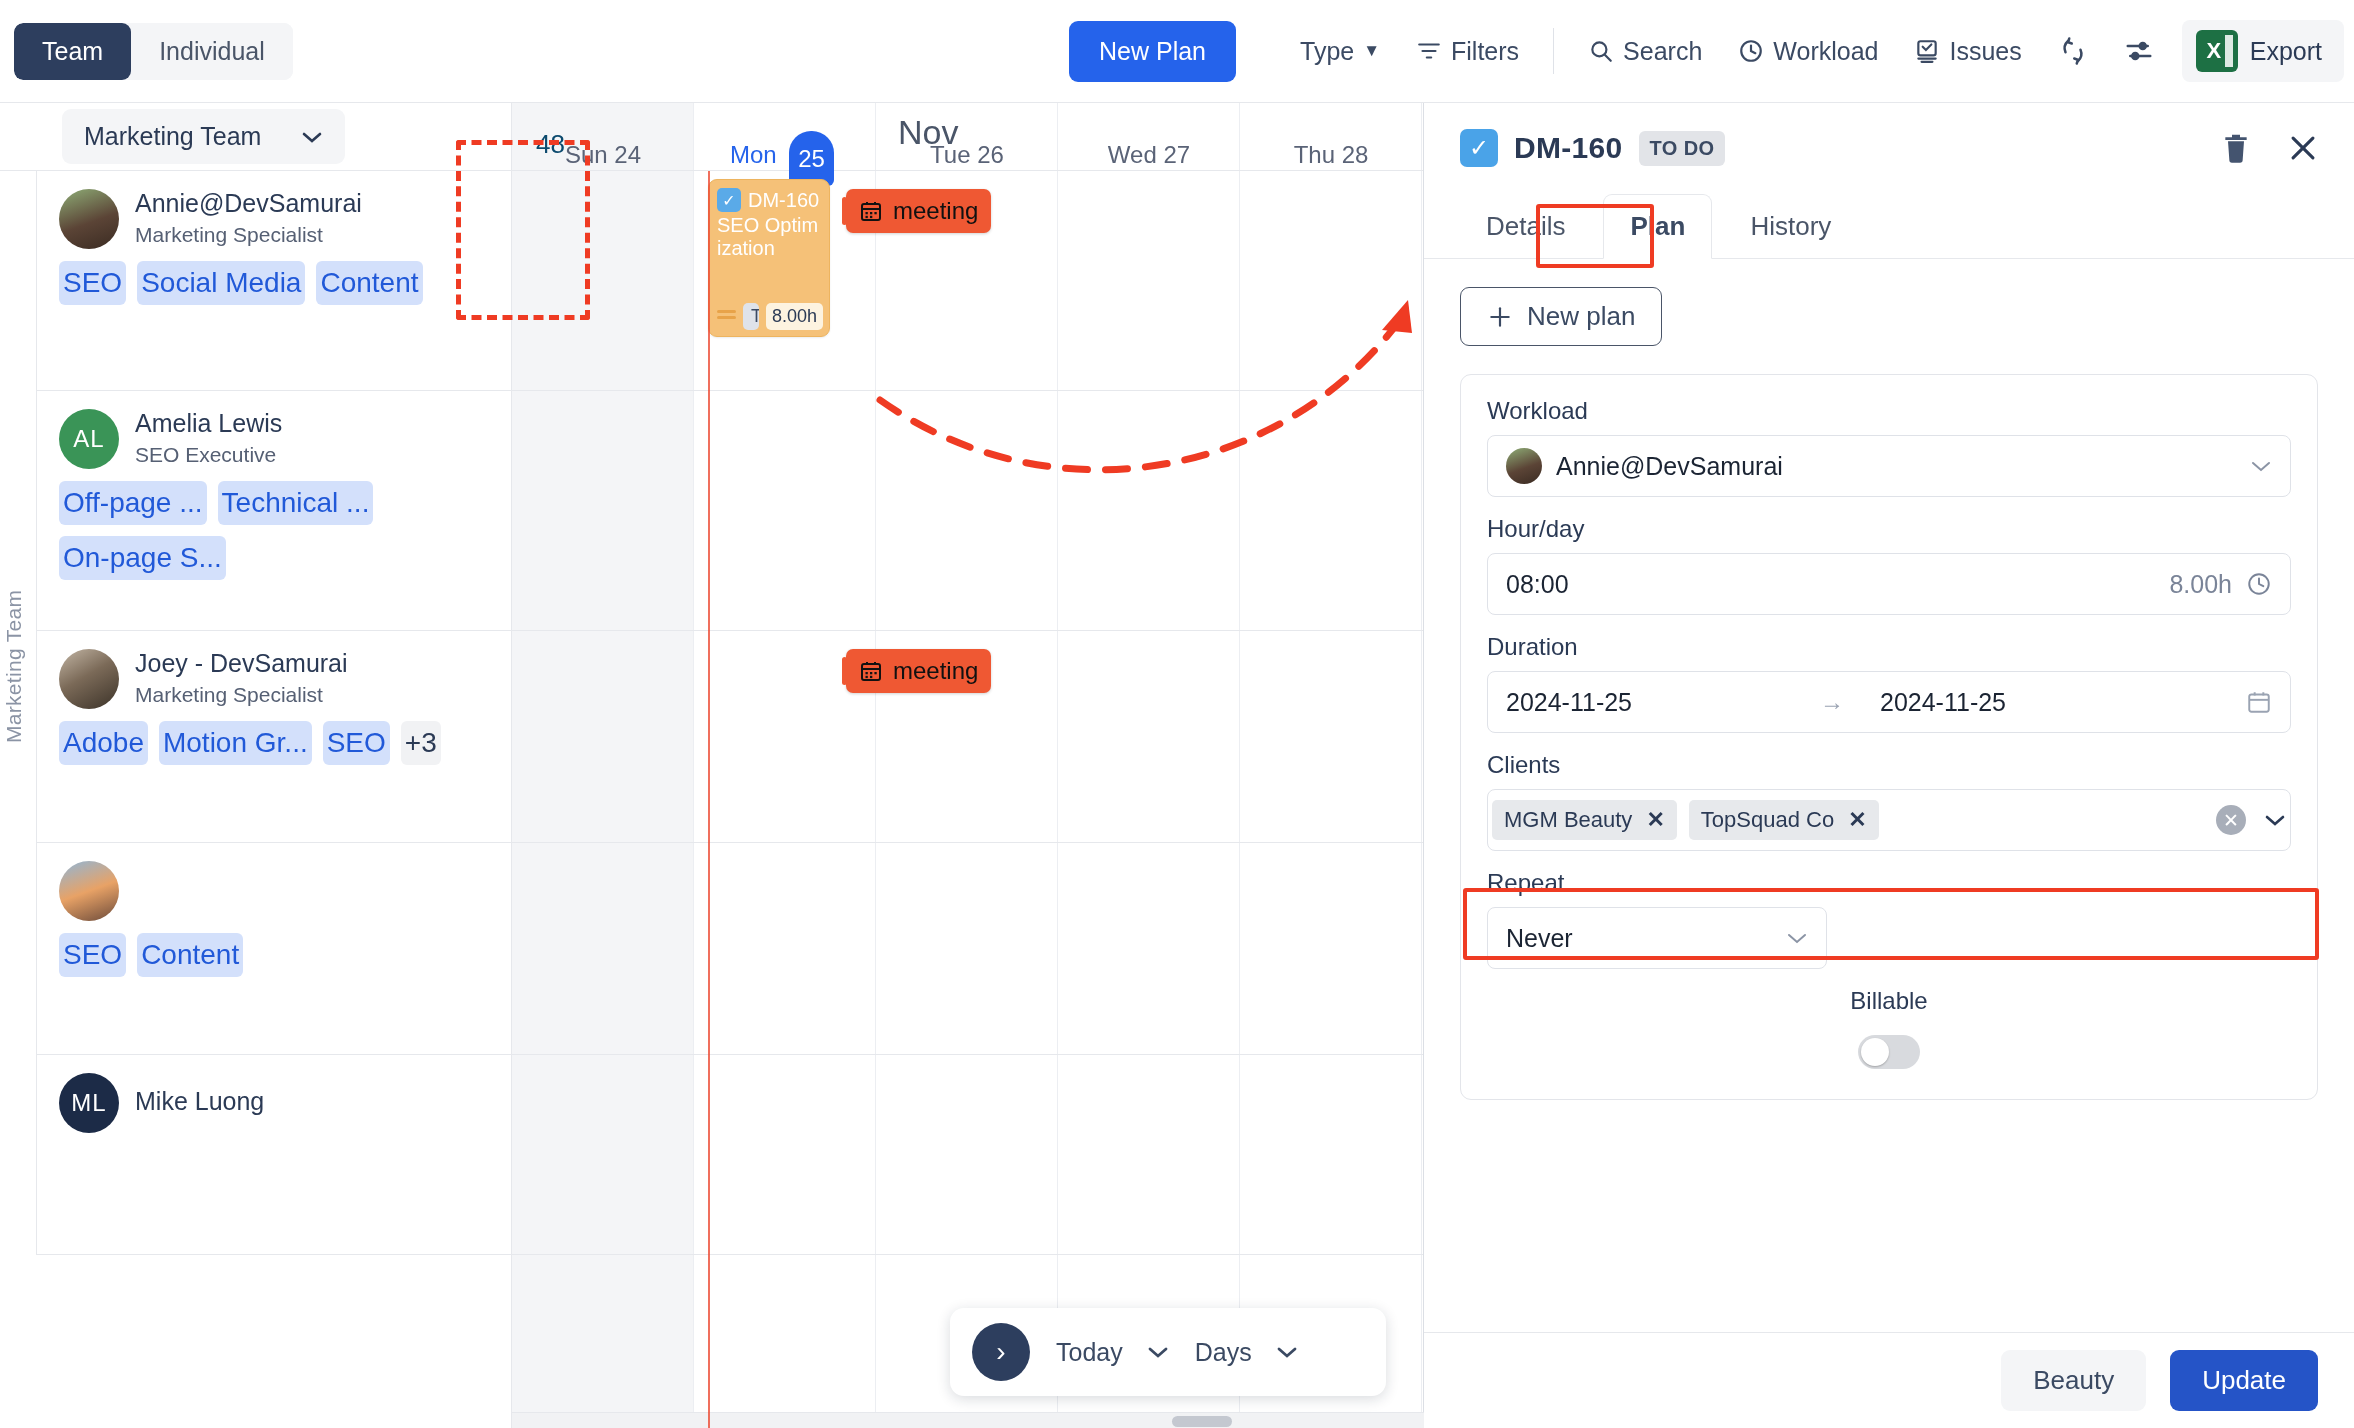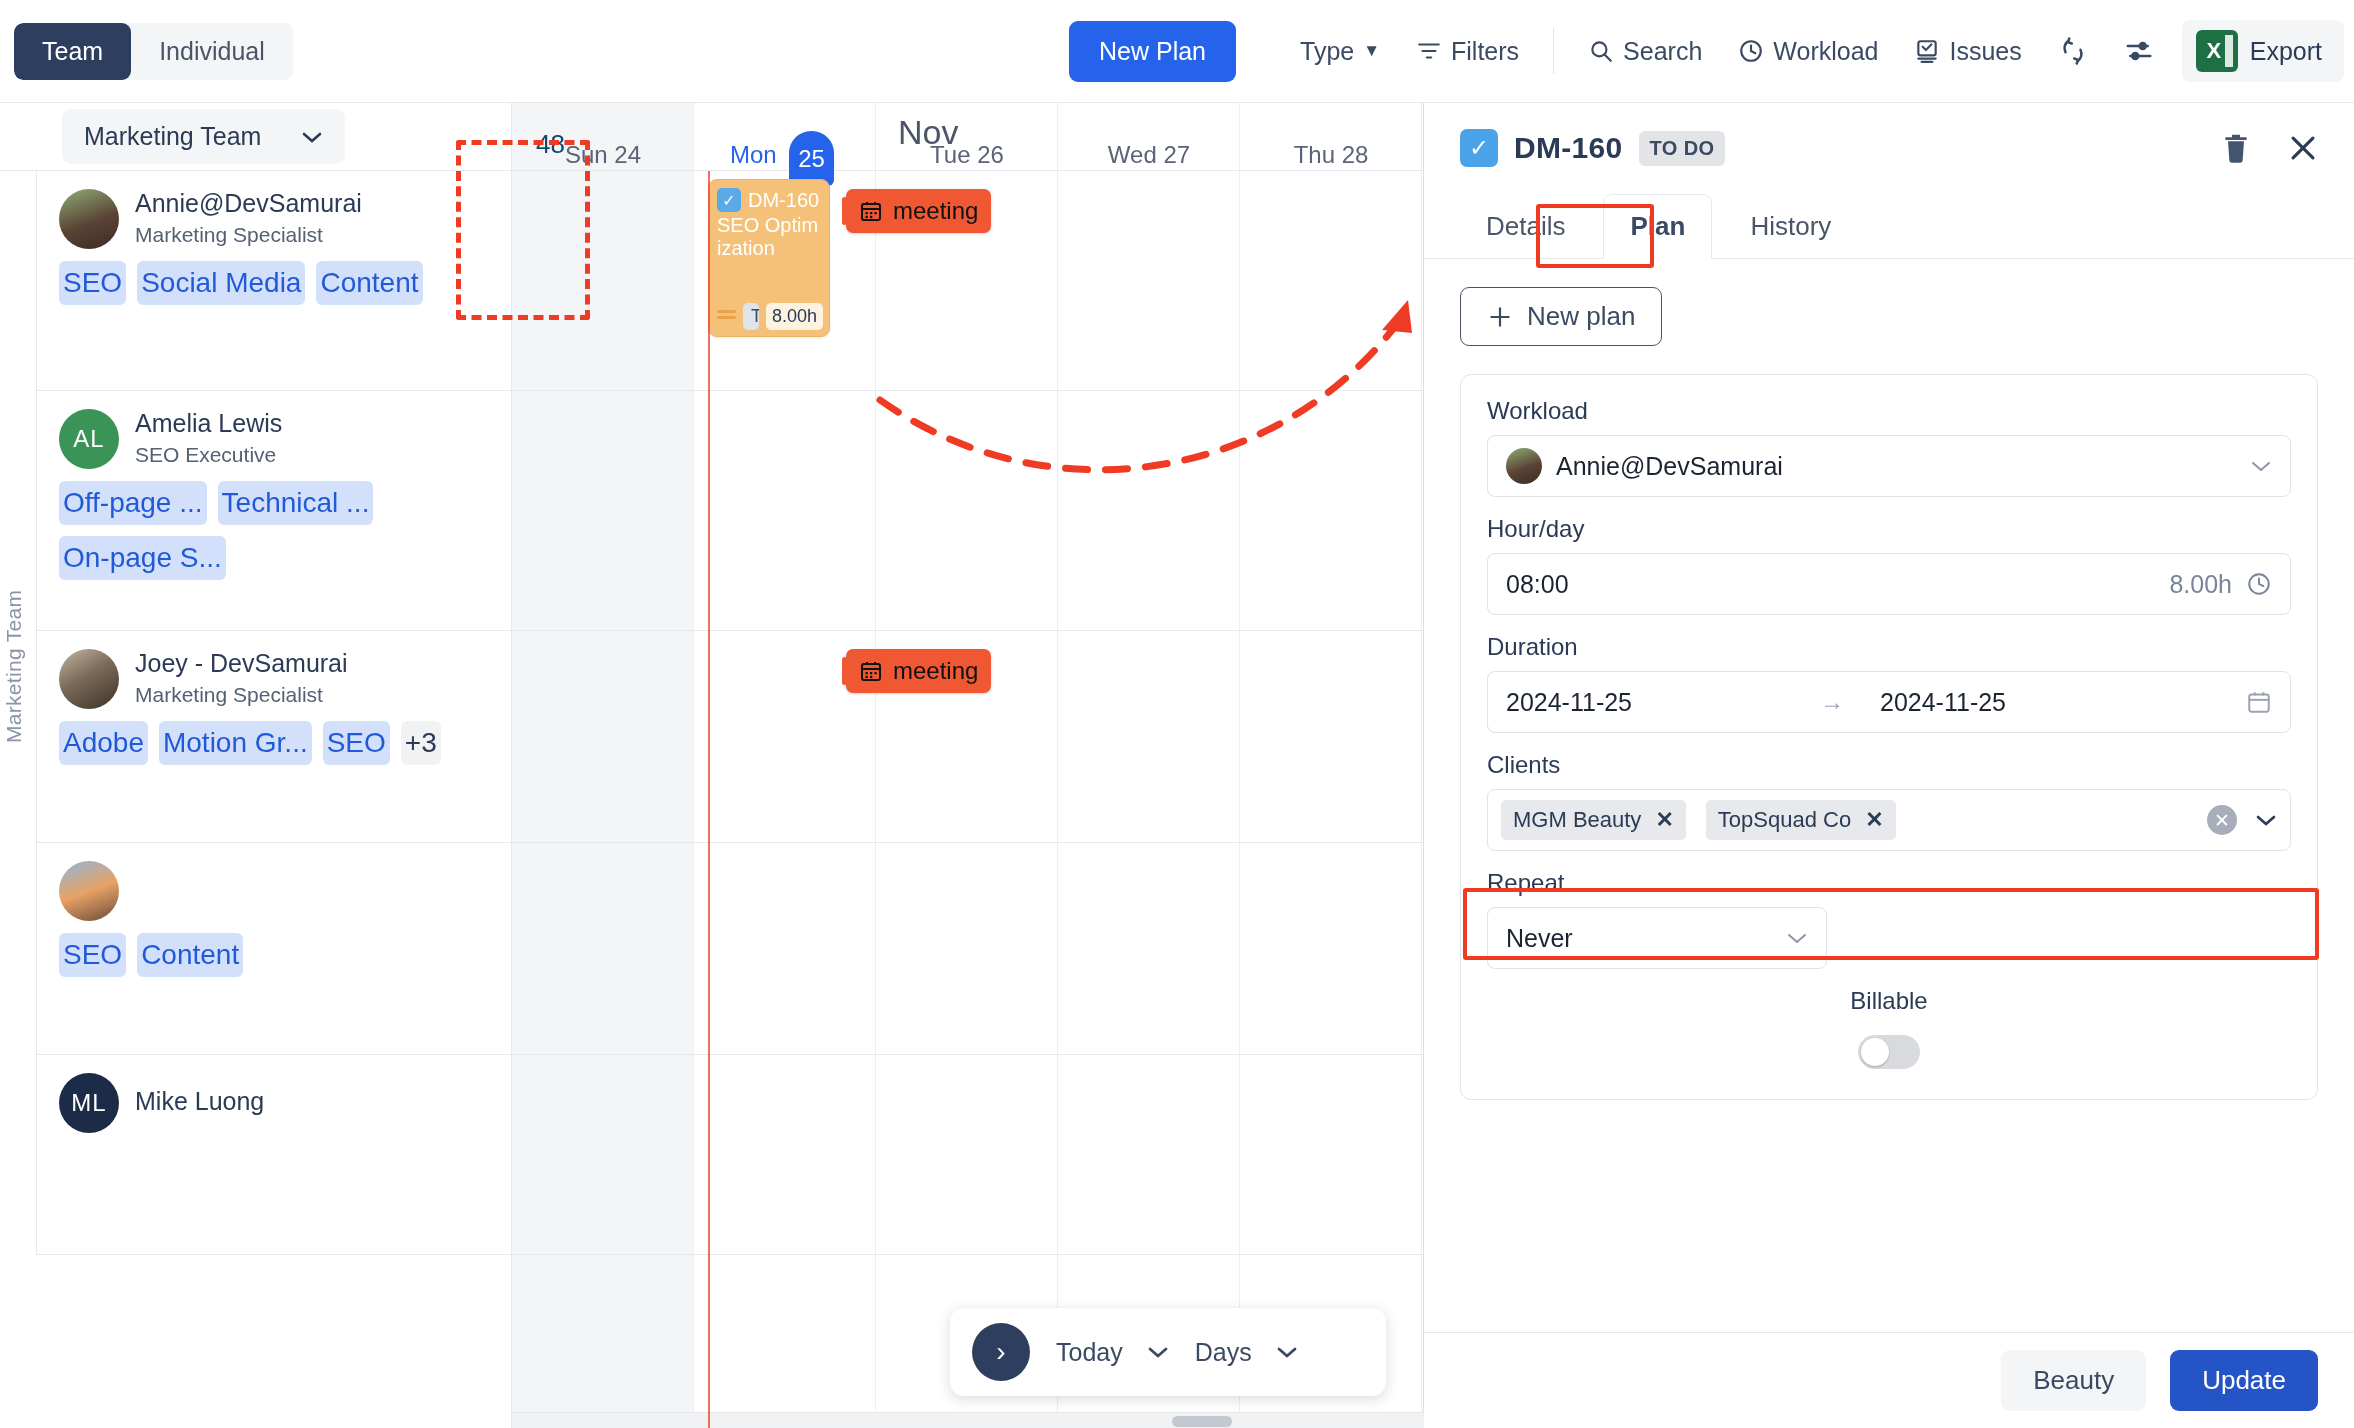--- a/index.html
+++ b/index.html
@@ -236,21 +236,21 @@
   .input {
     border:1px solid #dfe2e8; border-radius:8px; height:62px;
     display:flex; align-items:center; padding:0 18px; gap:14px;
     background:#fff; font-size:25px; color:#1b2433;
   }
   .input .right-ic { margin-left:auto; display:flex; align-items:center; gap:14px; color:#7a8498; }
   .sm-avatar { width:36px; height:36px; border-radius:50%; overflow:hidden; flex:0 0 36px; }
   .dur-arrow { color:#9aa3b2; font-size:24px; margin:0 22px 0 0; }
   .tagbox {
     border:1px solid #dfe2e8; border-radius:8px; min-height:62px;
-    display:flex; align-items:center; padding:0 13px; gap:20px; flex-wrap:wrap;
+    display:flex; align-items:center; padding:0 4px; gap:12px; flex-wrap:wrap;
   }
   .tag {
     background:#e7e9ec; color:#2b3a55; font-size:22px; padding:7px 12px;
     border-radius:5px; display:flex; align-items:center; gap:14px;
   }
   .tag b { font-weight:bold; cursor:pointer; }
   .clear-x {
     width:30px; height:30px; border-radius:50%; background:#a8aeb9; color:#fff;
     display:flex; align-items:center; justify-content:center; font-size:19px;
   }

